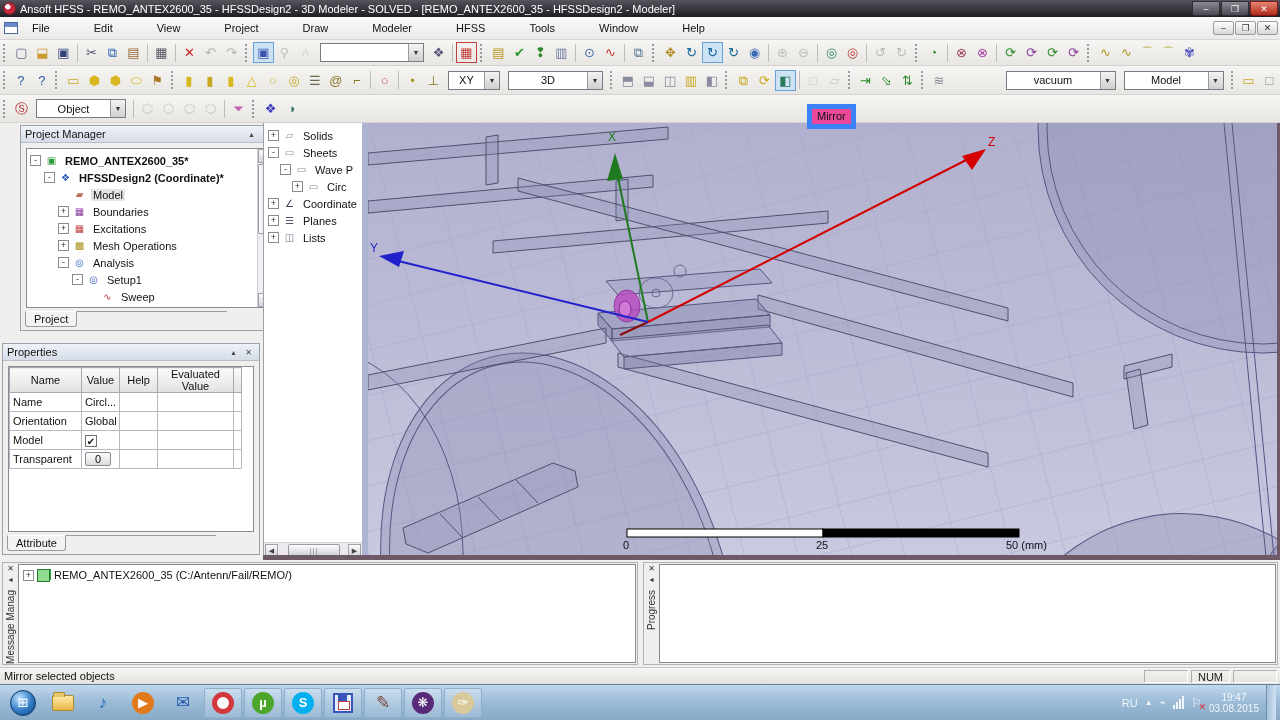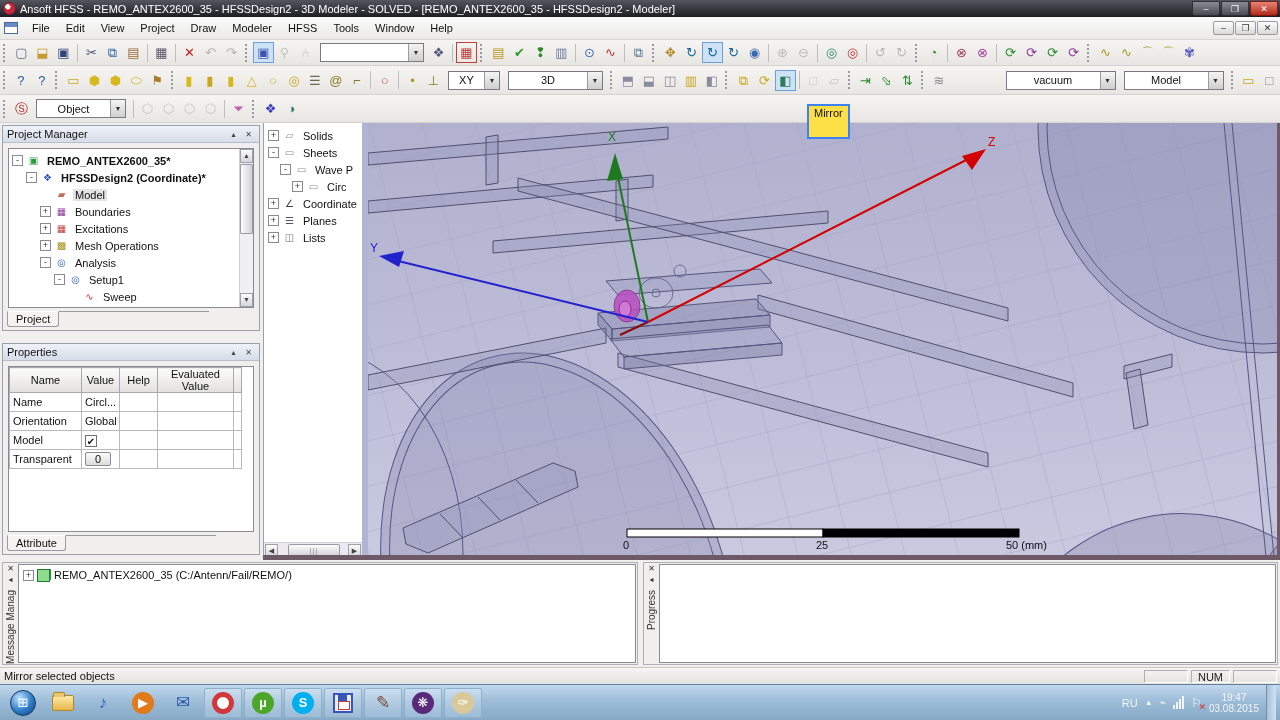--- a/index.html
+++ b/index.html
@@ -42,26 +42,26 @@
   .ti.hl { border:1px solid #6aa0d8; background:#cde2f5; }
   .ti.redbox { border:1px solid #c04040; }
   .combo { height:19px; background:#fff; border:1px solid #7a7a84; display:flex; align-items:center;
     margin:0 4px; flex:0 0 auto;text-align:center; }
   .combo .cval { flex:1; padding:0 3px; white-space:nowrap; overflow:hidden; }
   .combo .cbtn { width:15px; height:100%; background:linear-gradient(#f4f4f4,#cfcfcf);
     border-left:1px solid #9a9aa0; display:flex; align-items:center; justify-content:center; font-size:7px; color:#333; }
   .spacer { flex:0 0 52px; }
 
   
-  #tooltip { position:absolute; left:807px; top:104px; background:#fde047; border:2px solid #3b82f6;
-    padding:1px 5px 18px; font-size:11px; z-index:50; }
+  #tooltip { position:absolute; left:807px; top:104px; background:#ec4899; border:5px solid #3b82f6;
+    padding:1px 5px 2px; font-size:11px; z-index:50; }
 
   
   .panel { position:absolute; background:#f0efed; border:1px solid #9aa0ac; }
-  #pm { left:2px; top:125px; width:258px; height:206px; }
+  #pm { left:20px; top:125px; width:258px; height:206px; }
   #props { left:2px; top:343px; width:258px; height:212px; }
   .ptitle { height:17px; background:linear-gradient(#eef2f8,#d6dde8); border-bottom:1px solid #b8bec8;
     display:flex; align-items:center; padding:0 4px; }
   .ptitle .pt { flex:1; }
   .ptitle .pbtn { width:13px; height:12px; display:flex; align-items:center; justify-content:center;
     font-size:8px; color:#444; margin-left:2px; }
   .pcontent { position:absolute; left:5px; right:5px; top:22px; bottom:22px; background:#fff;
     border:1px solid #8a8a92; overflow:hidden; }
   .ptabs { position:absolute; left:4px; bottom:3px; height:16px; display:flex; }
   .ptab { background:#f4f3f1; border:1px solid #9a9aa2; border-top:1px solid #fff; padding:1px 8px 0;
@@ -168,21 +168,21 @@
     <span class="wbtn">–</span>
     <span class="wbtn">❐</span>
     <span class="wbtn close">✕</span>
   </span>
 </div>
 
 <div id="menubar">
   <span class="mdiicon">
       <i></i>
     </span>
-  <span id="menuitems" style="display:flex;">
+  <span id="menuitems" style="display:flex;gap:28px;">
       <span class="menuitem">File</span>
       <span class="menuitem">Edit</span>
       <span class="menuitem">View</span>
       <span class="menuitem">Project</span>
       <span class="menuitem">Draw</span>
       <span class="menuitem">Modeler</span>
       <span class="menuitem">HFSS</span>
       <span class="menuitem">Tools</span>
       <span class="menuitem">Window</span>
       <span class="menuitem">Help</span>

